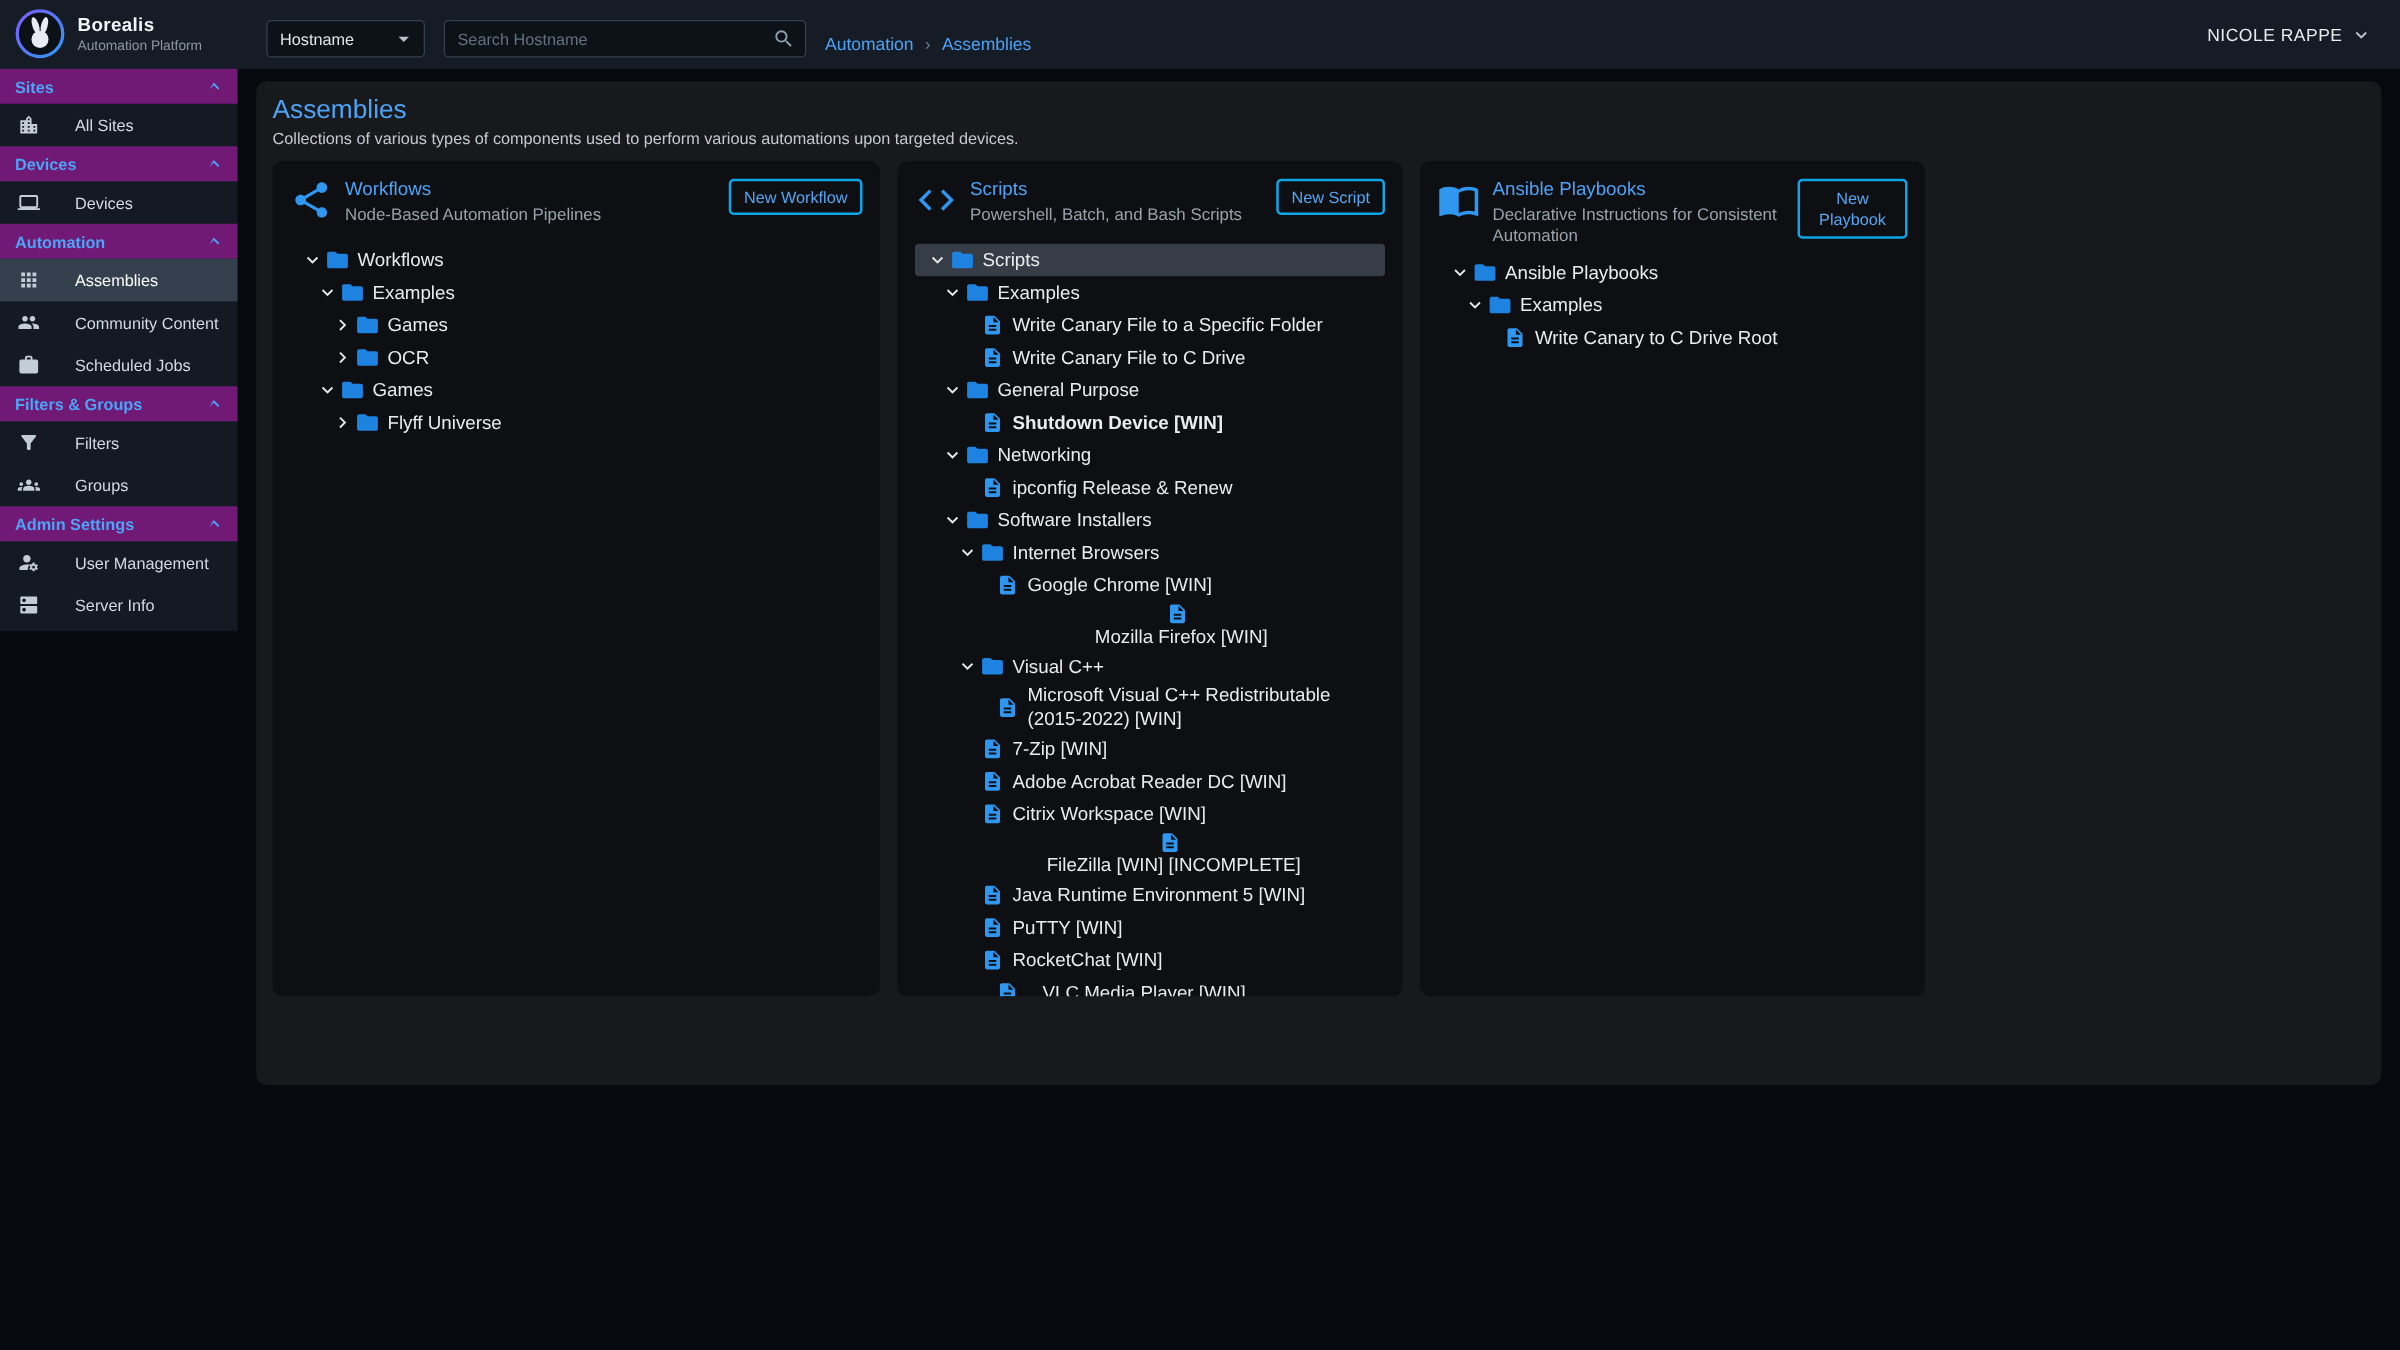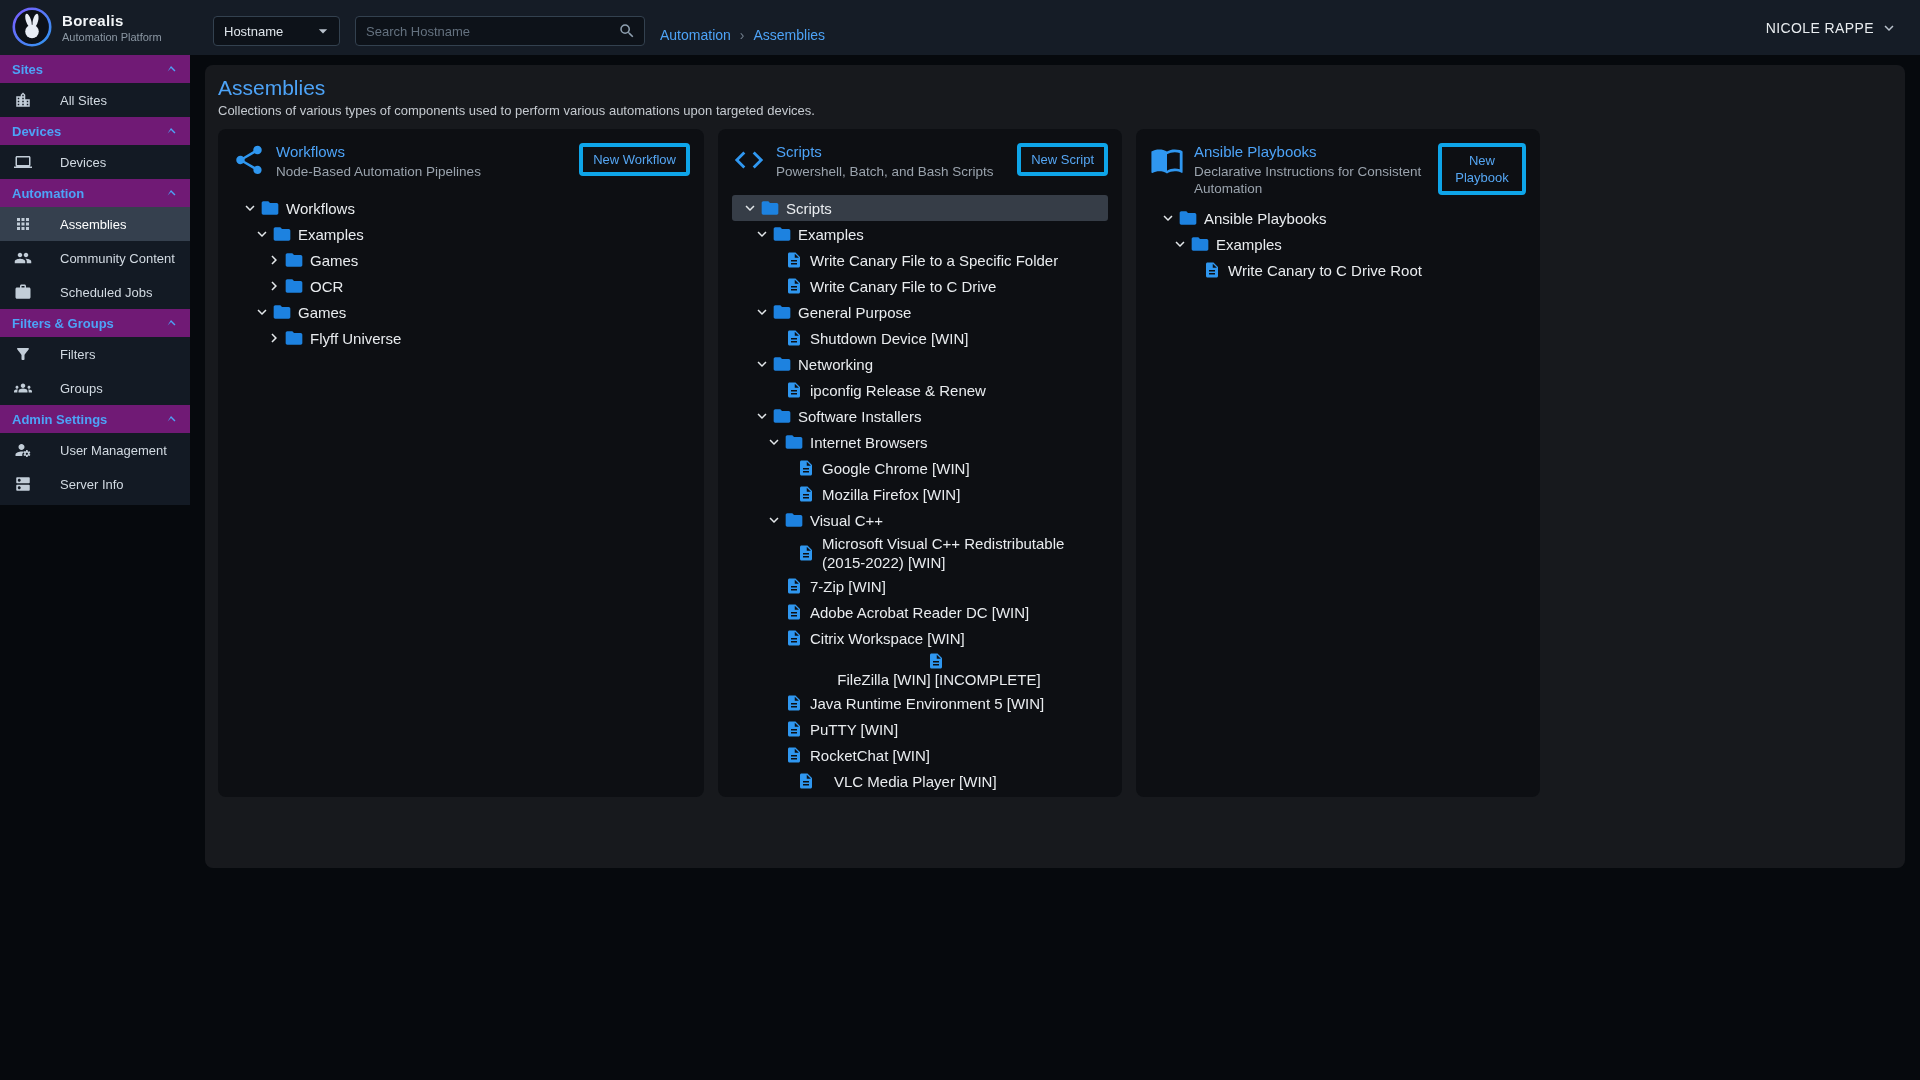--- a/index.html
+++ b/index.html
@@ -46,21 +46,21 @@
   .page-desc { margin-top:4px; font-size:13px; line-height:16px; color:#c5cad0; }
   .cards-row { margin-top:10px; display:flex; gap:14px; align-items:stretch; }
 
   .card { background:#0d0f13; border-radius:8px; padding:14px; height:668px; overflow:hidden; }
   .card.w1 { width:486px; }
   .card.w2 { width:404px; }
   .card-header { display:flex; align-items:flex-start; gap:10px; min-height:44px; }
   .card-titles { flex:1; min-width:0; }
   .card-title { color:var(--accent,#4da3f7); font-size:15px; font-weight:500; }
   .card-sub { color:#9aa3ad; font-size:13.5px; line-height:17px; margin-top:3px; }
-  .new-btn { background:transparent; border:4px solid #0ea5e9; color:#55a6f3;
+  .new-btn { background:transparent; border:2px solid #0ea5e9; color:#55a6f3;
     font-size:13px; font-family:"Liberation Sans", sans-serif; padding:5px 10px;
     border-radius:4px; cursor:pointer; white-space:nowrap; }
   .card:nth-child(3) .new-btn { white-space:normal; max-width:88px; text-align:center; line-height:17px; }
 
   
   .tree { margin-top:8px; }
   .tree-row { display:flex; align-items:center; min-height:26px; padding-top:1px;
     padding-bottom:1px; cursor:pointer; border-radius:3px; }
   .tree-row.selected { background:var(--selected-row,#363d47); }
   .tree-label { font-size:15px; line-height:19px; color:#e9ecef; margin-left:6px; }
@@ -408,21 +408,21 @@
                 <path d="M7.41 8.59 12 13.17l4.59-4.58L18 10l-6 6-6-6z"></path>
               </svg>
             </span>
             <span class="icon node-icon">
               <svg width="20" height="20" viewBox="0 0 24 24" fill="#1d82e0">
                 <path d="M10 4H4c-1.1 0-1.99.9-1.99 2L2 18c0 1.1.9 2 2 2h16c1.1 0 2-.9 2-2V8c0-1.1-.9-2-2-2h-8l-2-2z"></path>
               </svg>
             </span>
             <span class="tree-label">General Purpose</span>
           </div>
-          <div class="tree-row" style="padding-left: 32px;">
+          <div class="tree-row" style="padding-left: 32px; font-weight: bold;">
             <span class="icon spacer"></span>
             <span class="icon node-icon">
               <svg width="18" height="18" viewBox="0 0 24 24" fill="#2f97f0">
                 <path d="M14 2H6c-1.1 0-1.99.9-1.99 2L4 20c0 1.1.89 2 1.99 2H18c1.1 0 2-.9 2-2V8l-6-6zm2 16H8v-2h8v2zm0-4H8v-2h8v2zm-3-5V3.5L18.5 9H13z"></path>
               </svg>
             </span>
             <span class="tree-label">Shutdown Device [WIN]</span>
           </div>
           <div class="tree-row" style="padding-left: 20px;">
             <span class="icon expander">
@@ -474,21 +474,21 @@
           </div>
           <div class="tree-row" style="padding-left: 44px;">
             <span class="icon spacer"></span>
             <span class="icon node-icon">
               <svg width="18" height="18" viewBox="0 0 24 24" fill="#2f97f0">
                 <path d="M14 2H6c-1.1 0-1.99.9-1.99 2L4 20c0 1.1.89 2 1.99 2H18c1.1 0 2-.9 2-2V8l-6-6zm2 16H8v-2h8v2zm0-4H8v-2h8v2zm-3-5V3.5L18.5 9H13z"></path>
               </svg>
             </span>
             <span class="tree-label">Google Chrome [WIN]</span>
           </div>
-          <div class="tree-row" style="padding-left: 44px;">
+          <div class="tree-row" style="padding-left: 44px; flex-direction: column;">
             <span class="icon spacer"></span>
             <span class="icon node-icon">
               <svg width="18" height="18" viewBox="0 0 24 24" fill="#2f97f0">
                 <path d="M14 2H6c-1.1 0-1.99.9-1.99 2L4 20c0 1.1.89 2 1.99 2H18c1.1 0 2-.9 2-2V8l-6-6zm2 16H8v-2h8v2zm0-4H8v-2h8v2zm-3-5V3.5L18.5 9H13z"></path>
               </svg>
             </span>
             <span class="tree-label">Mozilla Firefox [WIN]</span>
           </div>
           <div class="tree-row" style="padding-left: 32px;">
             <span class="icon expander">

